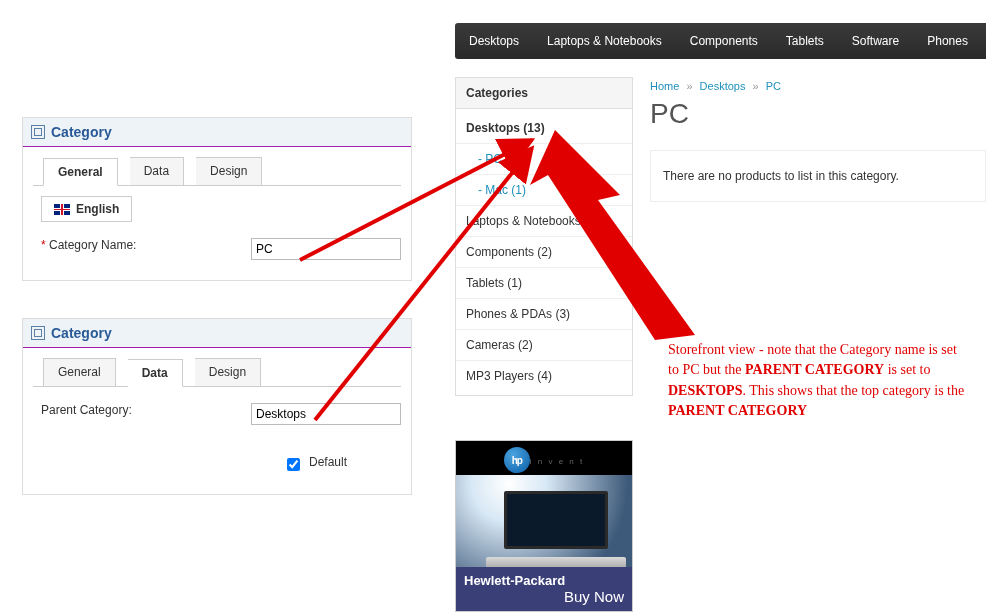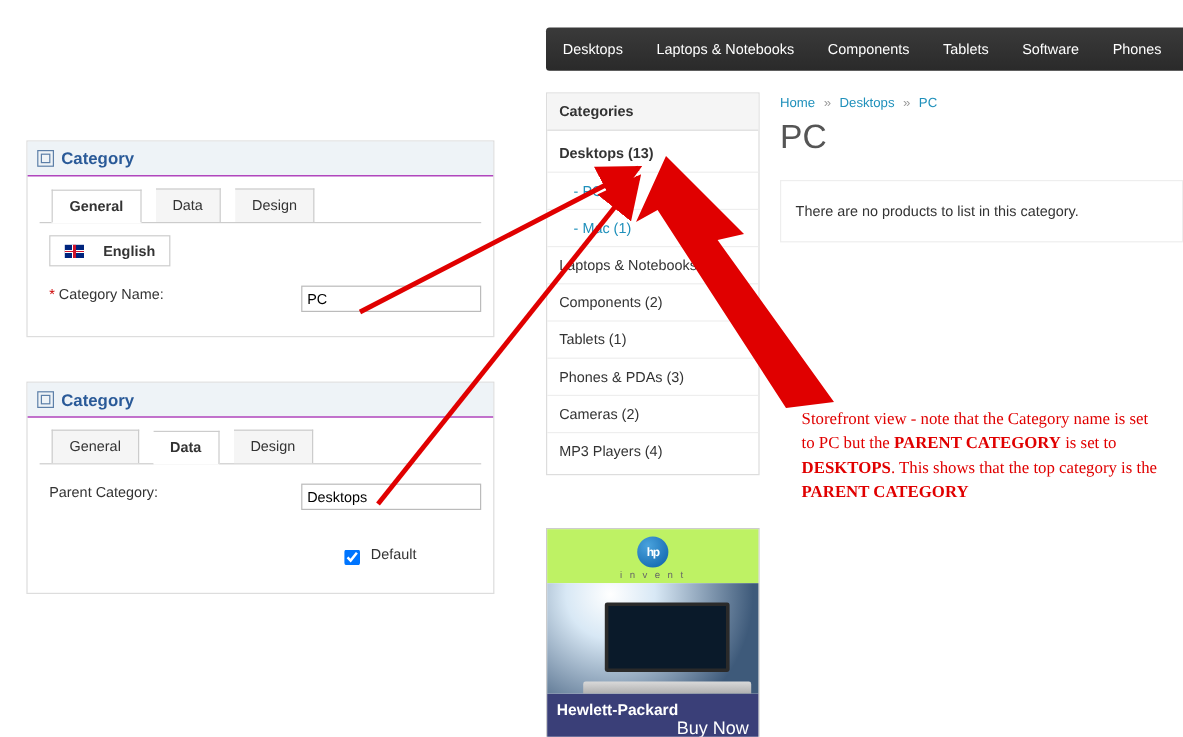--- a/index.html
+++ b/index.html
@@ -70,21 +70,21 @@
   }
   .tab + .tab { border-left: none; }
   .tab-wrap { border-bottom: 1px solid #ccc; margin: 0 10px; }
 
   .subtab-row {
     padding: 10px 10px 0 18px;
   }
   .subtab {
     display: inline-flex;
     align-items: center;
-    gap: 16px;
+    gap: 6px;
     padding: 5px 12px;
     border: 1px solid #ccc;
     background: #fff;
     font-weight: bold;
   }
 
   .form-row {
     display: flex;
     align-items: flex-start;
     padding: 16px 10px 20px 18px;
@@ -226,25 +226,24 @@
 
   
   .promo {
     position: absolute;
     left: 455px;
     top: 440px;
     width: 178px;
     border: 1px solid #ccc;
   }
   .promo-logo-row {
-    background:#bef264;
+    background:#000000;
     display:flex;
     align-items:center;
     justify-content:center;
-    flex-direction:column;
     padding:6px 0 2px 0;
   }
   .hp-circle {
     width:26px;height:26px;border-radius:50%;
     background: radial-gradient(circle at 35% 30%, #4aa3dd, #0a5ea8);
     color:#fff;font-size:10px;display:flex;align-items:center;justify-content:center;font-weight:bold;letter-spacing:-1px;
   }
   .hp-invent { font-size:8px;letter-spacing:2px;color:#666;margin-top:2px; }
   .promo-img {
     height:92px;

